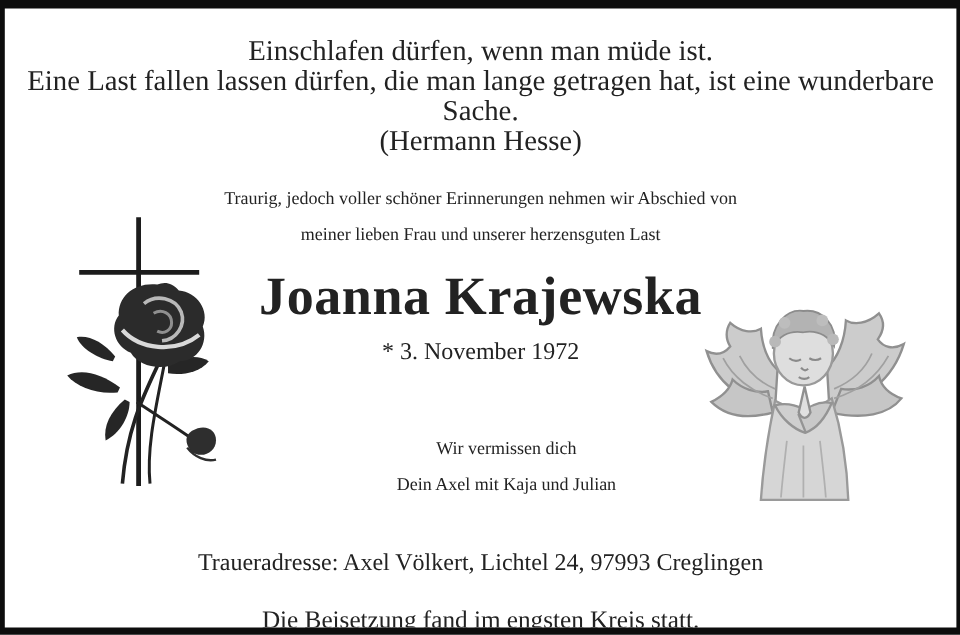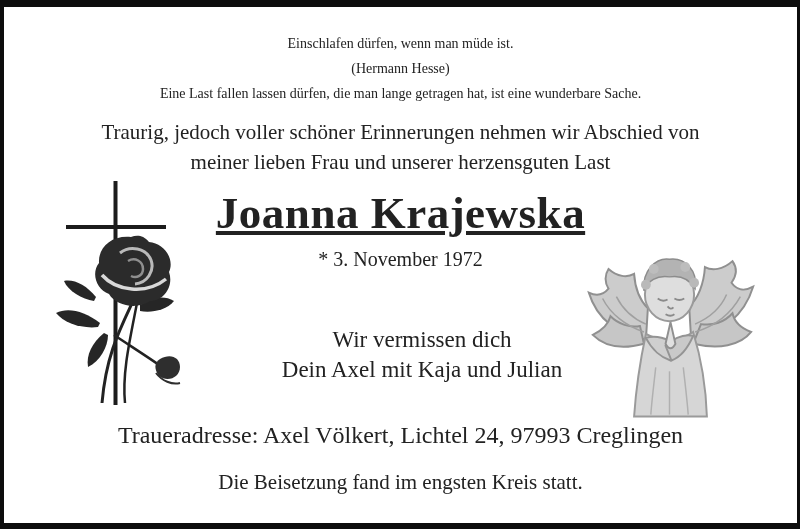--- a/index.html
+++ b/index.html
@@ -14,80 +14,79 @@
     border-width: 7px 3px 6px 4px;
     position: relative;
     overflow: hidden;
     font-family: "Liberation Serif", "DejaVu Serif", serif;
     color: #222222;
     text-align: center;
   }
 
   .quote {
     padding-top: 24px;
-    font-size: 14px;
+    font-size: 24px;
     line-height: 25px;
   }
 
   .intro {
-    margin-top: 11px;
-    font-size: 21px;
+    margin-top: 20px;
+    font-size: 15px;
     line-height: 30px;
   }
 
   .name {
     margin: 8px 0 0 0;
     font-size: 45px;
     font-weight: bold;
     line-height: 56px;
     letter-spacing: 0.5px;
-    text-decoration: underline;
   }
 
   .dates {
     margin-top: 5px;
     font-size: 20px;
     line-height: 26px;
     display: flex;
     justify-content: center;
     gap: 28px;
   }
 
   .farewell {
     margin-top: 53px;
-    font-size: 23px;
+    font-size: 15px;
     line-height: 30px;
     margin-left: 43px;
   }
 
   .address {
     margin-top: 37px;
-    font-size: 24px;
+    font-size: 20px;
     line-height: 26px;
   }
 
   .funeral {
     margin-top: 20px;
     font-size: 21px;
     line-height: 28px;
   }
 
   .art { position: absolute; }
   .art-cross { left: 34px; top: 170px; }
   .art-angel { right: 36px; top: 234px; }
 </style>
 </head>
 <body>
 
 <div class="frame">
 
   <div class="quote">
     <div>Einschlafen dürfen, wenn man müde ist.</div>
+    <div>Eine Last fallen lassen dürfen, die man lange getragen hat, ist eine wunderbare Sache.</div>
     <div>(Hermann Hesse)</div>
-    <div>Eine Last fallen lassen dürfen, die man lange getragen hat, ist eine wunderbare Sache.</div>
   </div>
 
   <div class="intro">
     <div>Traurig, jedoch voller schöner Erinnerungen nehmen wir Abschied von</div>
     <div>meiner lieben Frau und unserer herzensguten Last</div>
   </div>
 
   <h1 class="name">Joanna Krajewska</h1>
 
   <div class="dates">

